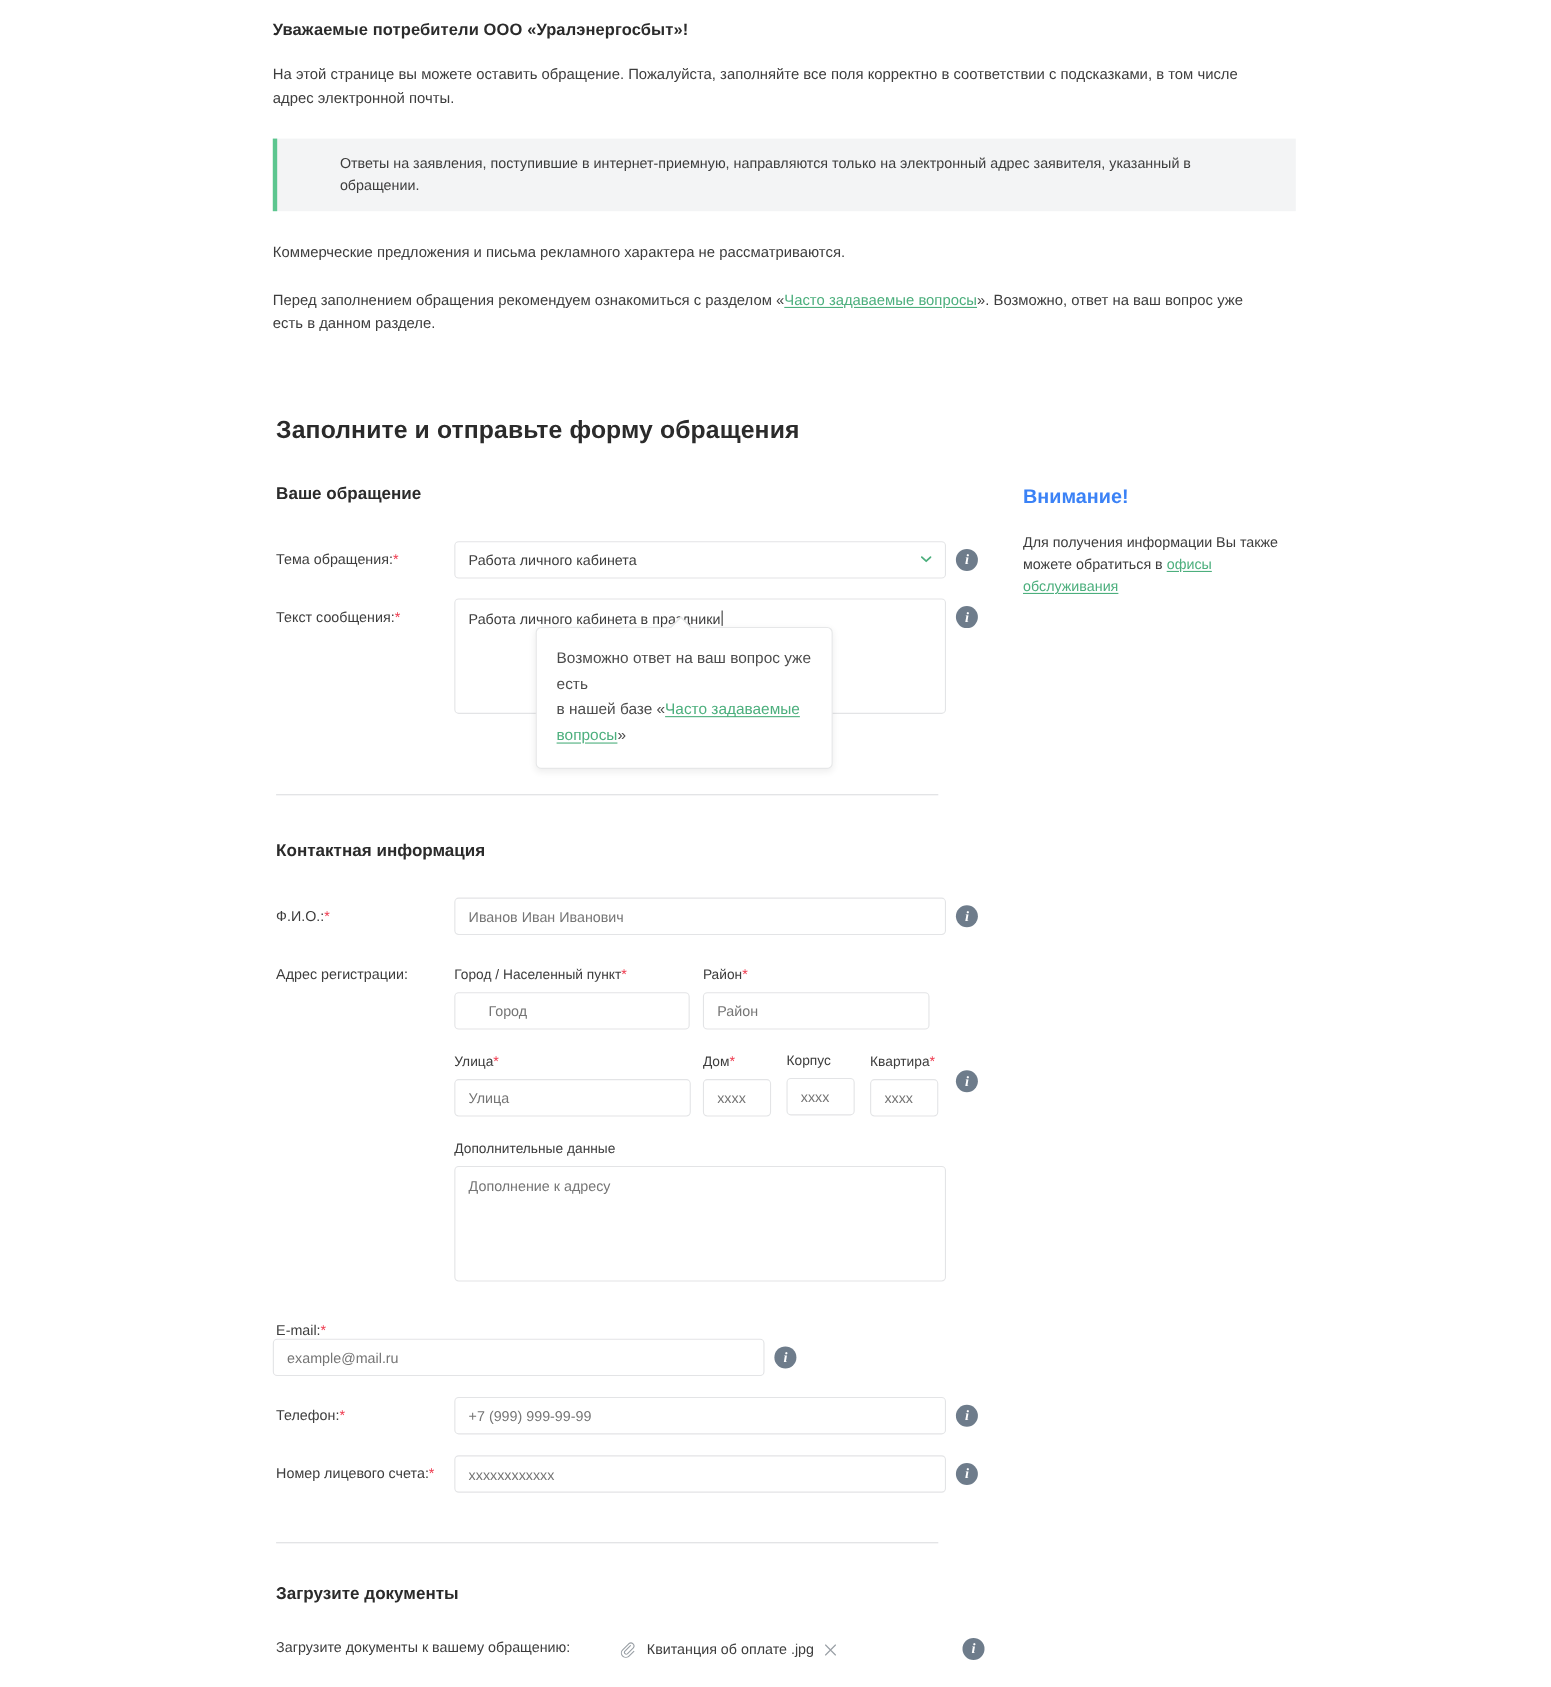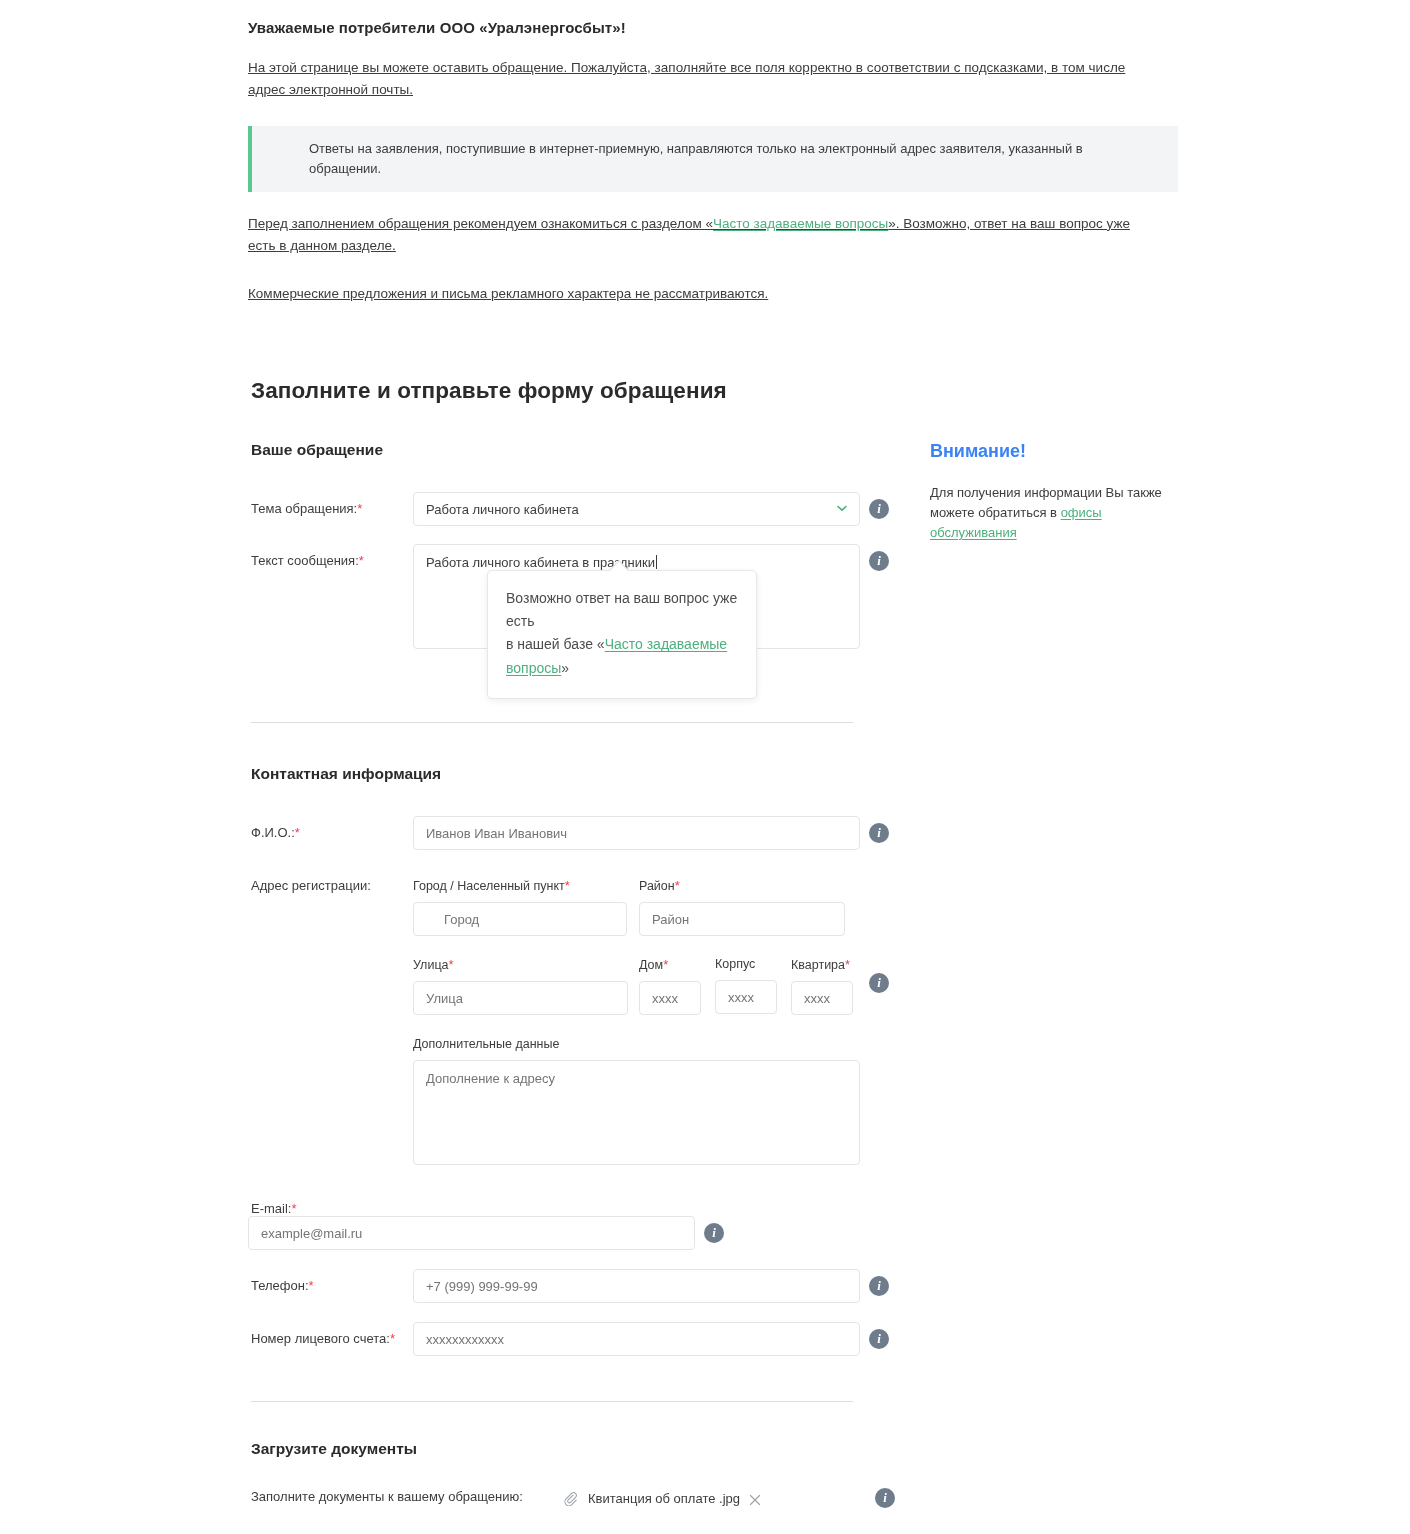--- a/index.html
+++ b/index.html
@@ -33,21 +33,20 @@
     color: #2b2b2b;
     margin: 19px 0 0 0;
     letter-spacing: .1px;
   }
   .intro-p {
     font-size: 13.5px;
     line-height: 1.62;
     color: #3d3d3d;
     margin: 21px 0 0 0;
     max-width: 900px;
-    text-decoration: underline;
   }
   .notice {
     margin-top: 25px;
     background: #f3f4f5;
     border-left: 4px solid #5cc68f;
     height: 66px;
     display: flex;
     align-items: center;
     padding: 0 20px 0 57px;
   }
@@ -277,23 +276,23 @@
 <div class="page">
   <div class="content">
 
     <h1 class="intro-title">Уважаемые потребители ООО «Уралэнергосбыт»!</h1>
     <p class="intro-p">На этой странице вы можете оставить обращение. Пожалуйста, заполняйте все поля корректно в соответствии с подсказками, в том числе адрес электронной почты.</p>
 
     <div class="notice">
       <div class="notice-text">Ответы на заявления, поступившие в интернет-приемную, направляются только на электронный адрес заявителя, указанный в обращении.</div>
     </div>
 
+    <p class="intro-p intro-p2">Коммерческие предложения и письма рекламного характера не рассматриваются.</p>
+
     <p class="intro-p intro-p3"><span>Перед заполнением обращения рекомендуем ознакомиться с разделом «</span><a class="lnk" href="#">Часто задаваемые вопросы</a><span>». Возможно, ответ на ваш вопрос уже есть в данном разделе.</span></p>
-
-    <p class="intro-p intro-p2">Коммерческие предложения и письма рекламного характера не рассматриваются.</p>
 
     <h2 class="form-title">Заполните и отправьте форму обращения</h2>
 
     <div class="cols">
       <div class="col-main">
 
         <h3 class="section-h">Ваше обращение</h3>
 
         <div class="row" style="margin-top:33px;">
           <div class="lbl"><span>Тема обращения:</span><span class="req">*</span></div>
@@ -406,21 +405,21 @@
             <div class="info" style="top:7px;">i</div>
           </div>
         </div>
 
         <hr class="sep" style="margin-top:45px;">
 
         <h3 class="section-h" style="margin-top:38px;">Загрузите документы</h3>
 
 
         <div class="row" style="margin-top:30px;">
-          <div class="lbl" style="width:312px; padding-top:1px;">Заполните документы к вашему обращению:</div>
+          <div class="lbl" style="width:312px; padding-top:1px;">Загрузите документы к вашему обращению:</div>
           <div class="fieldwrap">
 
             <div class="fileline">
               <span class="clip">
                 <svg viewBox="0 0 16 16" width="15" height="15">
                     <path d="M10.8 4.3 L5.3 9.8 a1.8 1.8 0 0 0 2.5 2.5 l5.8-5.8 a3 3 0 0 0-4.2-4.2 L3.3 8.4 a4.3 4.3 0 0 0 6.1 6.1 l4.7-4.7" fill="none" stroke="#9aa0a6" stroke-width="1.1" stroke-linecap="round" stroke-linejoin="round"></path>
                   </svg>
               </span>
               <span class="fname">Квитанция об оплате .jpg</span>
               <span class="xbtn">

